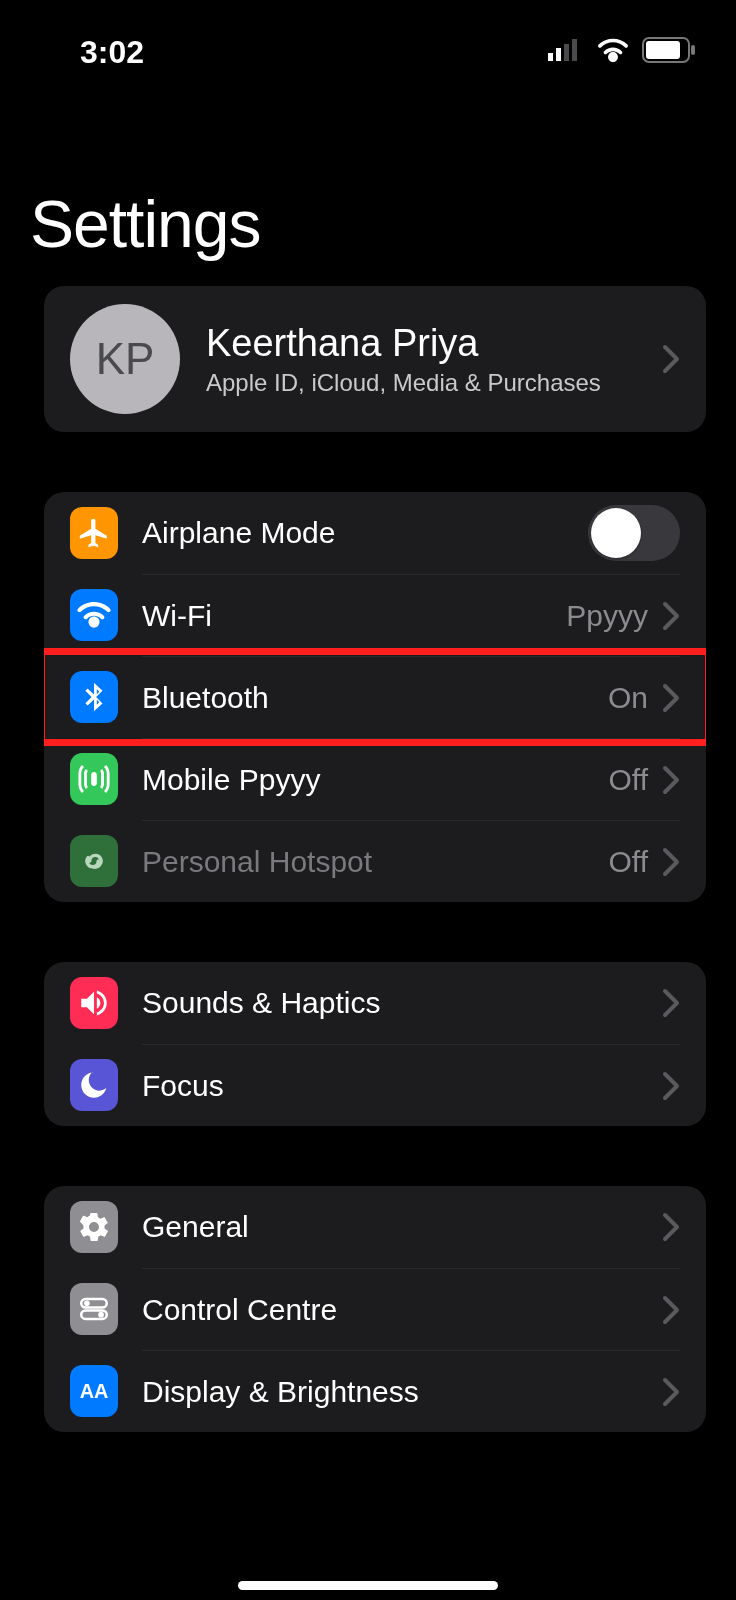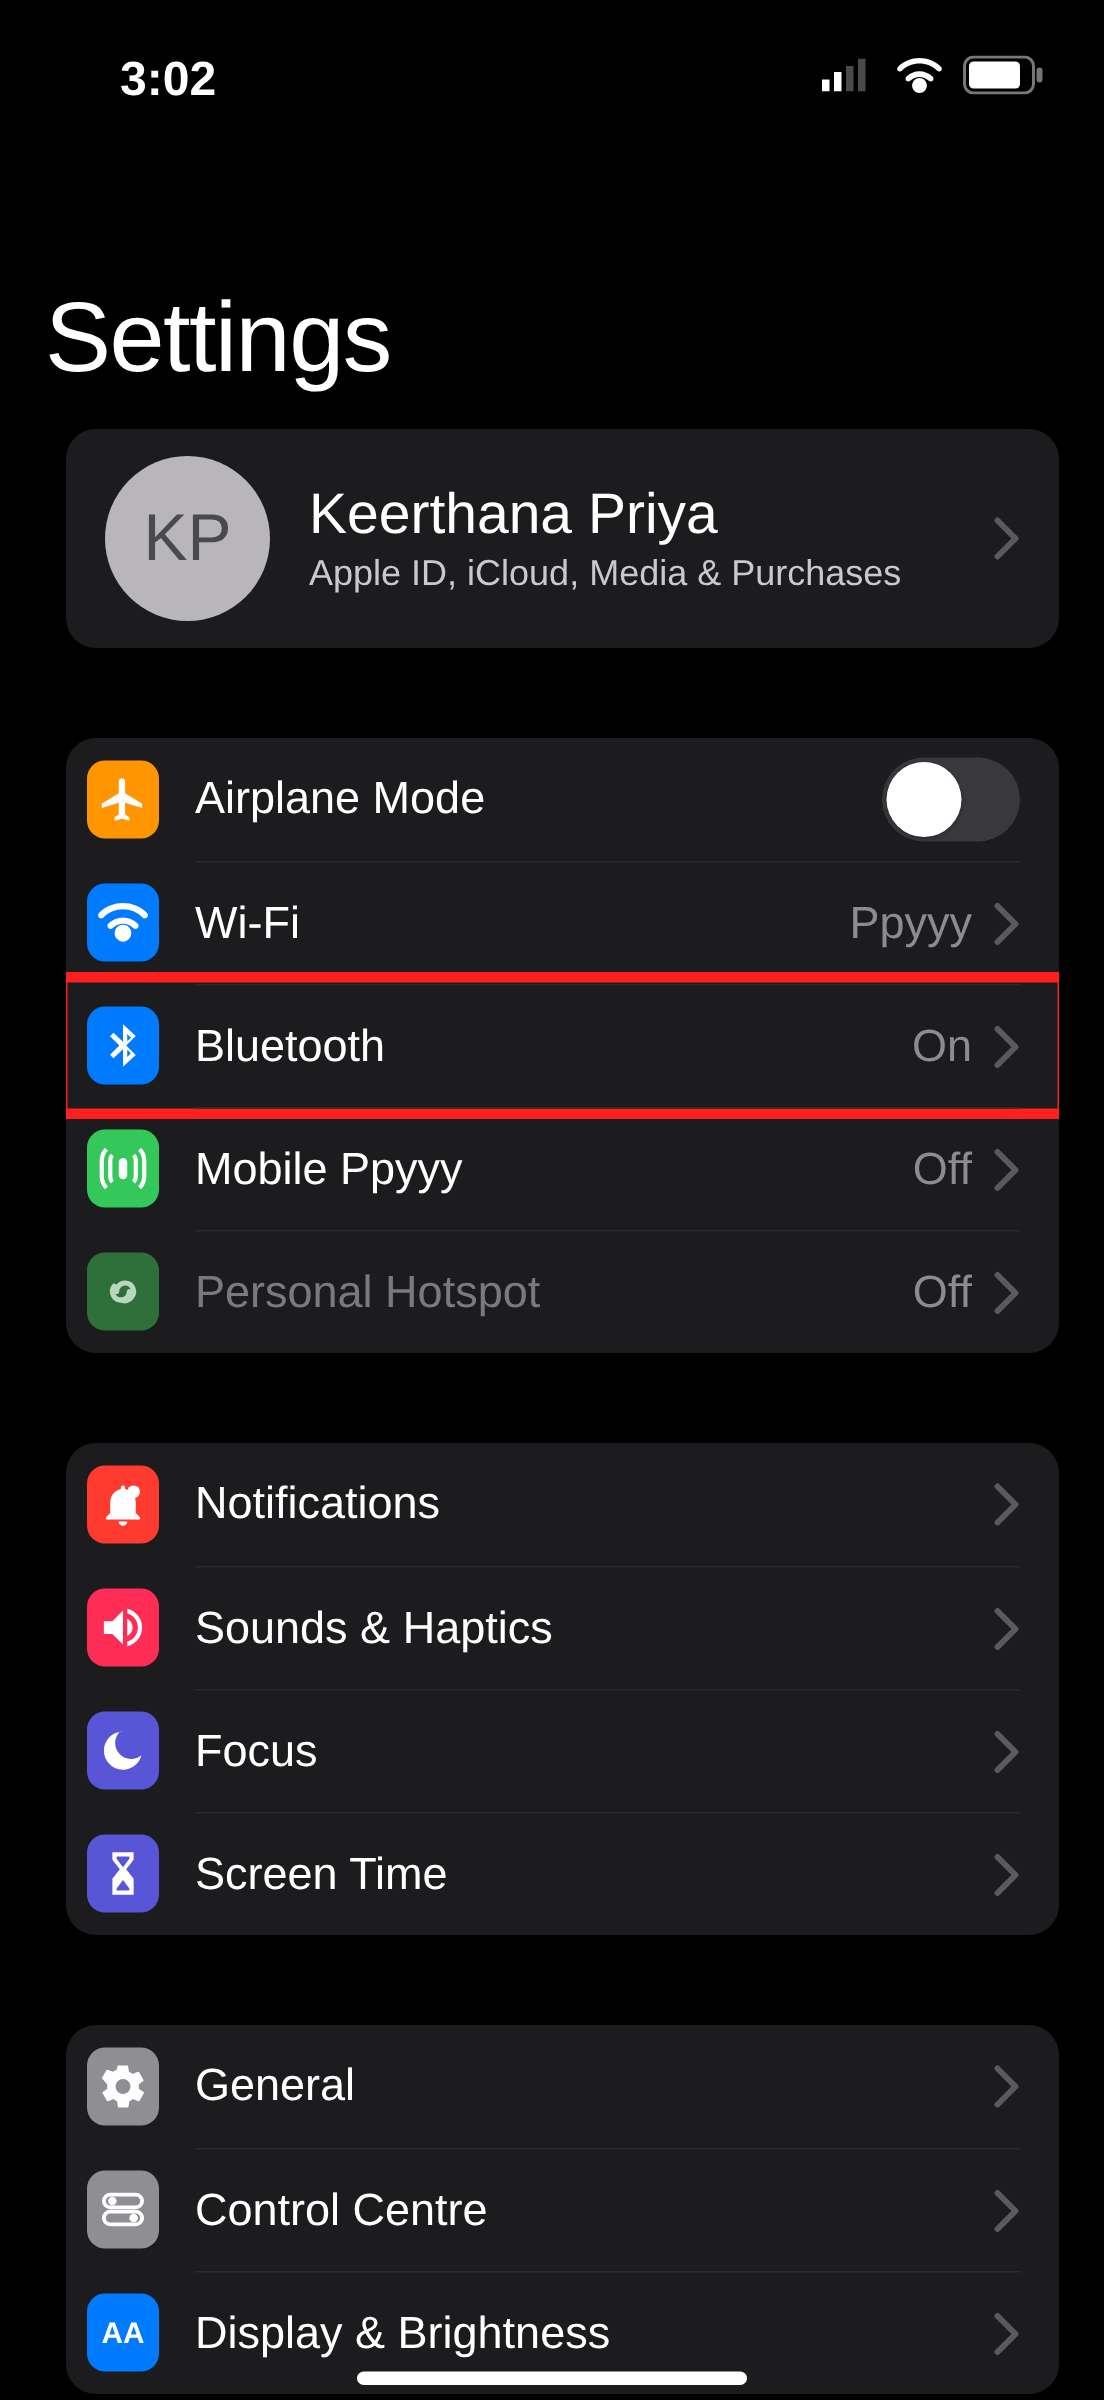--- a/index.html
+++ b/index.html
@@ -7,21 +7,21 @@
   .status-bar { display: flex; justify-content: space-between; align-items: center; padding: 24px 40px 0 80px; height: 80px; }
   .status-time { font-size: 32px; font-weight: 600; }
   .status-right { display: flex; align-items: center; gap: 12px; }
   .title { font-size: 66px; font-weight: 400; letter-spacing: -1px; padding: 106px 30px 24px 30px; }
   .group { background: #1c1c1e; border-radius: 20px; margin: 0 30px 60px 44px; overflow: hidden; }
   .profile-row { display: flex; align-items: center; padding: 18px 26px; min-height: 130px; position: relative; }
   .avatar { width: 110px; height: 110px; border-radius: 55px; background: #b8b6bb; color: #4a4a4c; font-size: 44px; font-weight: 500; display: flex; align-items: center; justify-content: center; flex-shrink: 0; }
   .profile-text { padding-left: 26px; flex: 1; }
   .profile-name { font-size: 38px; font-weight: 400; margin-bottom: 4px; }
   .profile-sub { font-size: 24px; color: #c9c9cb; }
-  .row { display: flex; align-items: center; padding: 0 26px 0 14px; min-height: 82px; position: relative; justify-content: flex-end; }
+  .row { display: flex; align-items: center; padding: 0 26px 0 26px; min-height: 82px; position: relative; justify-content: flex-end; }
   .row + .row .row-inner, .row + .row-wrap .row-inner, .row-wrap + .row .row-inner, .row-wrap + .row-wrap .row-inner { border-top: 1px solid #2a2a2c; }
   .row-inner { display: flex; align-items: center; flex: 1; min-height: 82px; }
   .icon-box { width: 48px; height: 52px; border-radius: 12px; display: flex; align-items: center; justify-content: center; flex-shrink: 0; margin-right: 24px; }
   .row-label { font-size: 30px; font-weight: 400; flex: 1; }
   .row-value { font-size: 30px; color: #8b8b90; margin-right: 14px; }
   .chevron { color: #5a5a5e; font-size: 34px; font-weight: 300; }
   .chevron svg { display:block; }
   .toggle { width: 92px; height: 56px; border-radius: 28px; background: #39393d; position: relative; }
   .toggle-knob { width: 50px; height: 50px; border-radius: 25px; background: #fff; position: absolute; top: 3px; left: 3px; box-shadow: 0 1px 3px rgba(0,0,0,.3); }
   .disabled .row-label { color: #7a7a7e; }
@@ -169,36 +169,20 @@
           <svg width="18" height="30" viewBox="0 0 18 30">
             <path d="M3 3l12 12L3 27" stroke="#5a5a5e" stroke-width="4" fill="none" stroke-linecap="round" stroke-linejoin="round"></path>
           </svg>
         </span>
     </div>
   </div>
 </div>
 
 <div class="group">
 
-  <div class="row">
-    <div class="icon-box ic-red">
-      <svg viewBox="0 0 24 24">
-          <path d="M12 22c1.1 0 2-.9 2-2h-4c0 1.1.9 2 2 2zm6-6V11c0-3.1-2-5.6-5-6.3V4c0-.6-.4-1-1-1s-1 .4-1 1v.7C8 5.4 6 7.9 6 11v5l-2 2v1h16v-1l-2-2z"></path>
-          <circle cx="17" cy="6" r="3" fill="#fff"></circle>
-        </svg>
-    </div>
-    <div class="row-inner">
-      <div class="row-label">Notifications</div>
-      <span class="chevron">
-          <svg width="18" height="30" viewBox="0 0 18 30">
-            <path d="M3 3l12 12L3 27" stroke="#5a5a5e" stroke-width="4" fill="none" stroke-linecap="round" stroke-linejoin="round"></path>
-          </svg>
-        </span>
-    </div>
-  </div>
 
   <div class="row">
     <div class="icon-box ic-pink">
       <svg viewBox="0 0 24 24">
           <path d="M3 9v6h4l5 5V4L7 9H3zm13.5 3c0-1.8-1-3.3-2.5-4.1v8.1c1.5-.7 2.5-2.3 2.5-4zM14 3.2v2.1c2.9.9 5 3.5 5 6.7s-2.1 5.8-5 6.7v2.1c4-1 7-4.5 7-8.8s-3-7.8-7-8.8z"></path>
         </svg>
     </div>
     <div class="row-inner">
       <div class="row-label">Sounds &amp; Haptics</div>
       <span class="chevron">
@@ -218,35 +202,20 @@
     <div class="row-inner">
       <div class="row-label">Focus</div>
       <span class="chevron">
           <svg width="18" height="30" viewBox="0 0 18 30">
             <path d="M3 3l12 12L3 27" stroke="#5a5a5e" stroke-width="4" fill="none" stroke-linecap="round" stroke-linejoin="round"></path>
           </svg>
         </span>
     </div>
   </div>
 
-  <div class="row">
-    <div class="icon-box ic-indigo">
-      <svg viewBox="0 0 24 24">
-          <path d="M7 2h10v3.5L13.5 10l3.5 4.5V22H7v-7.5L10.5 10 7 5.5V2zm2 2v1l3 4 3-4V4H9zm0 16h6v-1l-3-4-3 4v1z"></path>
-        </svg>
-    </div>
-    <div class="row-inner">
-      <div class="row-label">Screen Time</div>
-      <span class="chevron">
-          <svg width="18" height="30" viewBox="0 0 18 30">
-            <path d="M3 3l12 12L3 27" stroke="#5a5a5e" stroke-width="4" fill="none" stroke-linecap="round" stroke-linejoin="round"></path>
-          </svg>
-        </span>
-    </div>
-  </div>
 </div>
 
 <div class="group" style="margin-bottom:0">
   <div class="row">
     <div class="icon-box ic-gray">
       <svg viewBox="0 0 24 24">
           <path d="M19.4 13c.04-.3.06-.7.06-1s-.02-.7-.06-1l2.1-1.6c.2-.1.3-.4.1-.6l-2-3.5c-.1-.2-.4-.3-.6-.2l-2.5 1c-.5-.4-1.1-.7-1.7-1l-.4-2.6c0-.2-.2-.4-.5-.4h-4c-.2 0-.4.2-.5.4L9 4.1c-.6.2-1.2.6-1.7 1l-2.5-1c-.2-.1-.5 0-.6.2l-2 3.5c-.1.2-.1.5.1.6L4.6 11c-.04.3-.06.7-.06 1s.02.7.06 1l-2.1 1.6c-.2.1-.3.4-.1.6l2 3.5c.1.2.4.3.6.2l2.5-1c.5.4 1.1.7 1.7 1l.4 2.6c0 .2.2.4.5.4h4c.2 0 .4-.2.5-.4l.4-2.6c.6-.2 1.2-.6 1.7-1l2.5 1c.2.1.5 0 .6-.2l2-3.5c.1-.2.1-.5-.1-.6L19.4 13zM12 15.5c-1.9 0-3.5-1.6-3.5-3.5S10.1 8.5 12 8.5s3.5 1.6 3.5 3.5-1.6 3.5-3.5 3.5z"></path>
         </svg>
     </div>
     <div class="row-inner">

